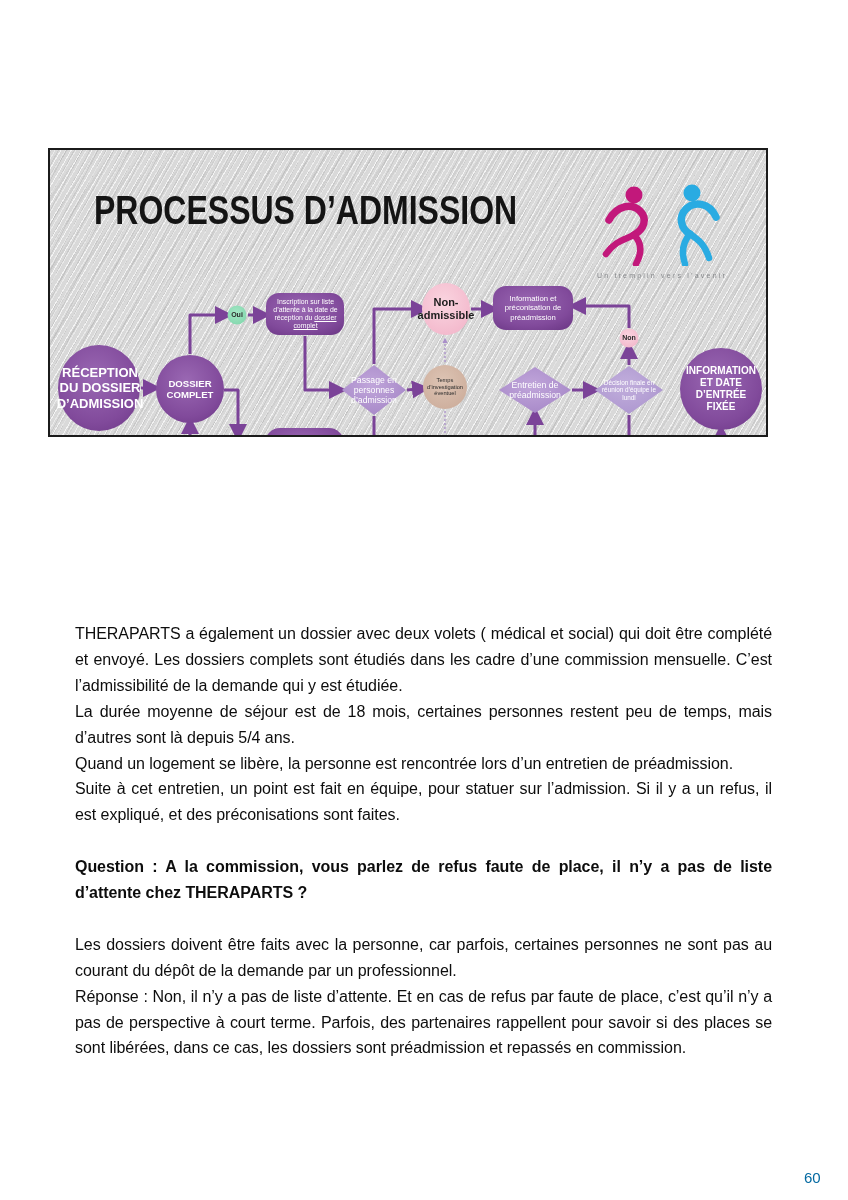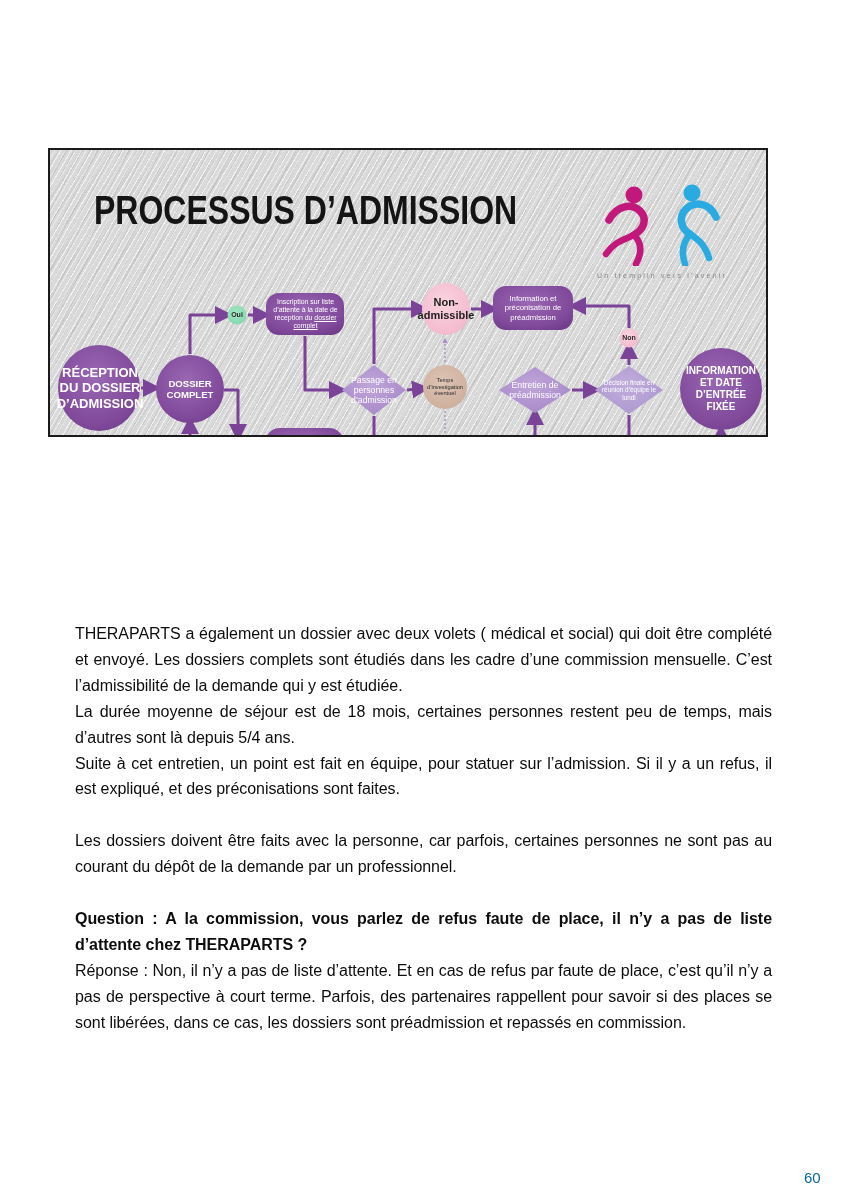--- a/index.html
+++ b/index.html
@@ -182,19 +182,20 @@
   <div class="lbl" id="lbl-entretien">Entretien de préadmission</div>
   <div class="lbl" id="lbl-decision">Décision finale en réunion d’équipe le lundi</div>
   <div class="lbl lt-sm" id="lbl-non2">Non</div>
   <div class="lbl lt-sm" id="lbl-oui2">Oui</div>
   <div class="lbl" id="lbl-infodate">INFORMATION ET DATE D’ENTRÉE FIXÉE</div>
 </div>
 
 <div class="bodytext">
   <p>THERAPARTS a également un dossier avec deux volets ( médical et social) qui doit être complété et envoyé. Les dossiers complets sont étudiés dans les cadre d’une commission mensuelle. C’est l’admissibilité de la demande qui y est étudiée.</p>
   <p>La durée moyenne de séjour est de 18 mois, certaines personnes restent peu de temps, mais d’autres sont là depuis 5/4 ans.</p>
+  <p>Quand un logement se libère, la personne est rencontrée lors d’un entretien de préadmission.</p>
   <p>Suite à cet entretien, un point est fait en équipe, pour statuer sur l’admission. Si il y a un refus, il est expliqué, et des préconisations sont faites.</p>
+  <p class="gap bold">Question : A la commission, vous parlez de refus faute de place, il n’y a pas de liste d’attente chez THERAPARTS ?</p>
   <p class="gap">Les dossiers doivent être faits avec la personne, car parfois, certaines personnes ne sont pas au courant du dépôt de la demande par un professionnel.</p>
-  <p class="gap bold">Question : A la commission, vous parlez de refus faute de place, il n’y a pas de liste d’attente chez THERAPARTS ?</p>
   <p>Réponse : Non, il n’y a pas de liste d’attente. Et en cas de refus par faute de place, c’est qu’il n’y a pas de perspective à court terme. Parfois, des partenaires rappellent pour savoir si des places se sont libérées, dans ce cas, les dossiers sont préadmission et repassés en commission.</p>
 </div>
 
 <div class="pagenum">60</div>
 
 </body></html>

